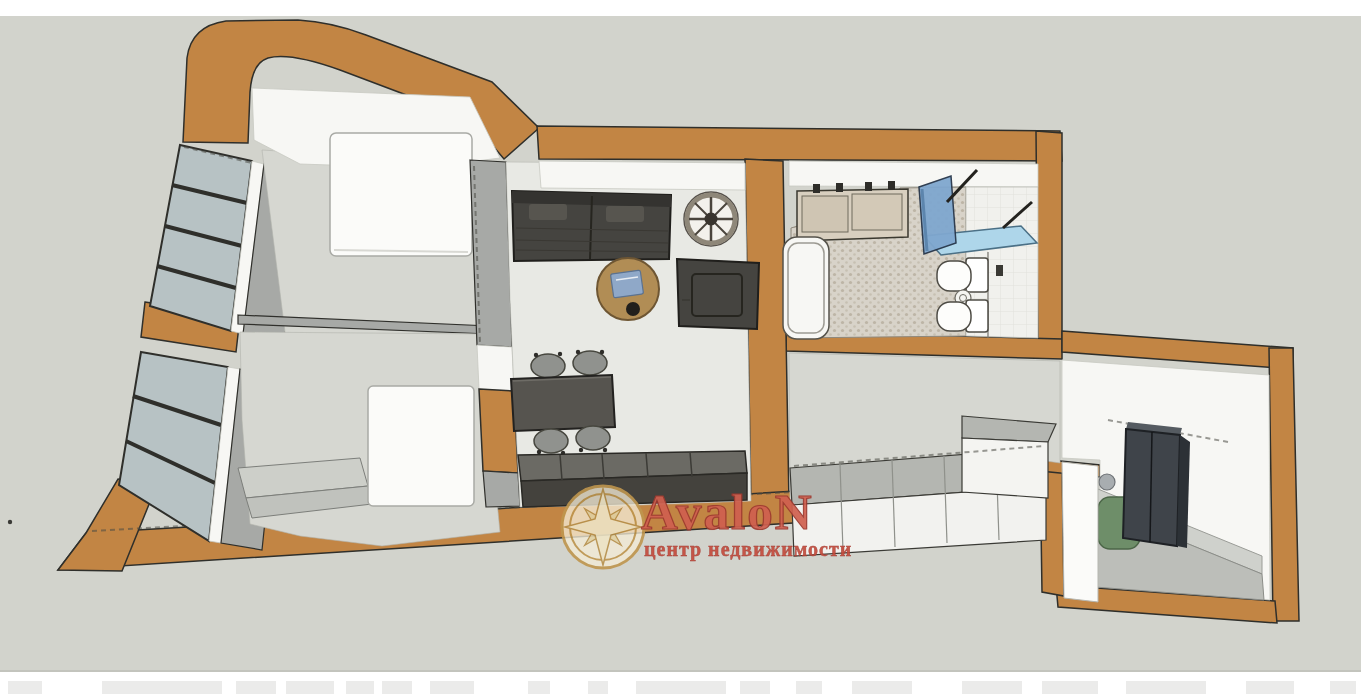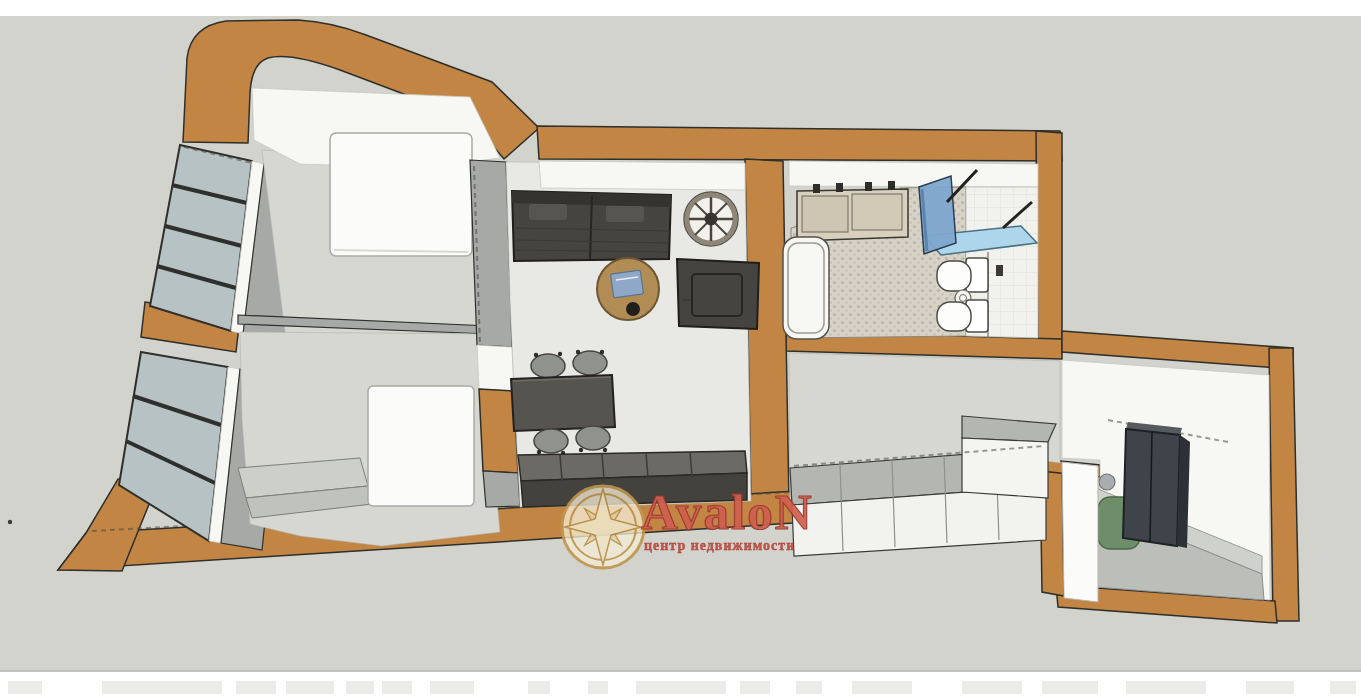--- a/index.html
+++ b/index.html
@@ -14,21 +14,21 @@
   .glass{fill:var(--glass);stroke:var(--line);stroke-width:2;}
   .bar{stroke:var(--line);stroke-width:4;}
   .hatch{stroke:#4a4a44;stroke-width:2;stroke-dasharray:5 4;opacity:.55;fill:none;}
   .dark{fill:var(--sofa);stroke:#201f1c;stroke-width:2;}
   .wm{position:absolute;left:0;top:0;width:100%;height:100%;pointer-events:none;opacity:.92;}
   .wm-brand{position:absolute;left:641px;top:487px;font-family:"Liberation Serif",serif;
             font-weight:bold;font-size:51px;line-height:1;letter-spacing:2px;
             color:var(--brand);-webkit-text-stroke:1.2px #9e3a30;
             text-shadow:0 0 1px #9e3a30;}
   .wm-tagline{position:absolute;left:644px;top:539px;font-family:"Liberation Serif",serif;
-            font-weight:bold;font-size:14px;line-height:1;letter-spacing:1px;
+            font-weight:bold;font-size:20px;line-height:1;letter-spacing:1px;
             color:var(--tagline);-webkit-text-stroke:.4px #a03a31;}
   .bottom-strip{position:absolute;left:0;top:672px;width:1361px;height:28px;background:#fff;}
   .blob-row{position:absolute;left:0;top:9px;height:14px;width:100%;}
   .blob{position:absolute;top:0;height:13px;background:rgba(88,88,82,.12);}
 </style>
 </head>
 <body>
 
 <div class="stage">
 <svg width="1361" height="700" viewBox="0 0 1361 700">

